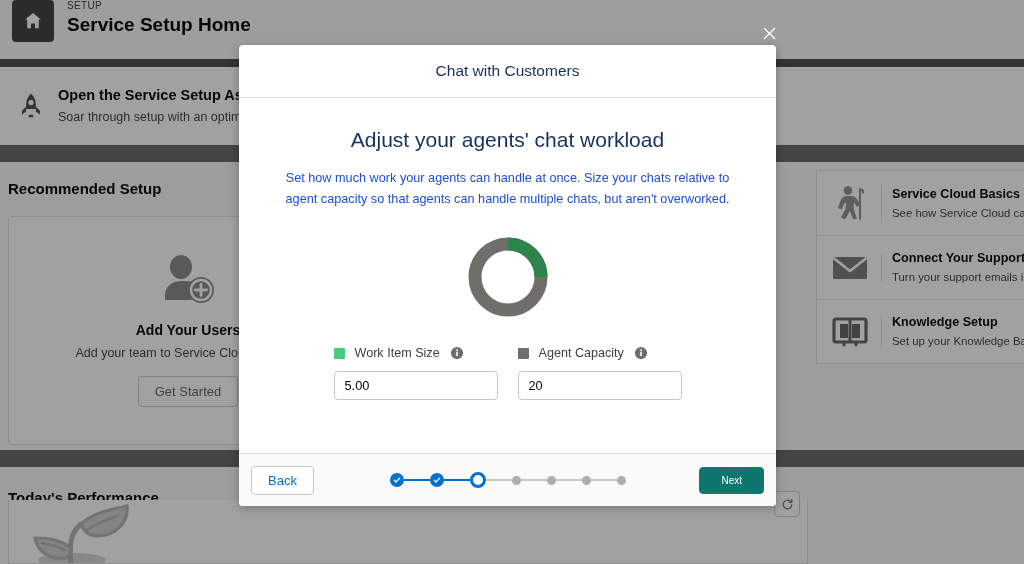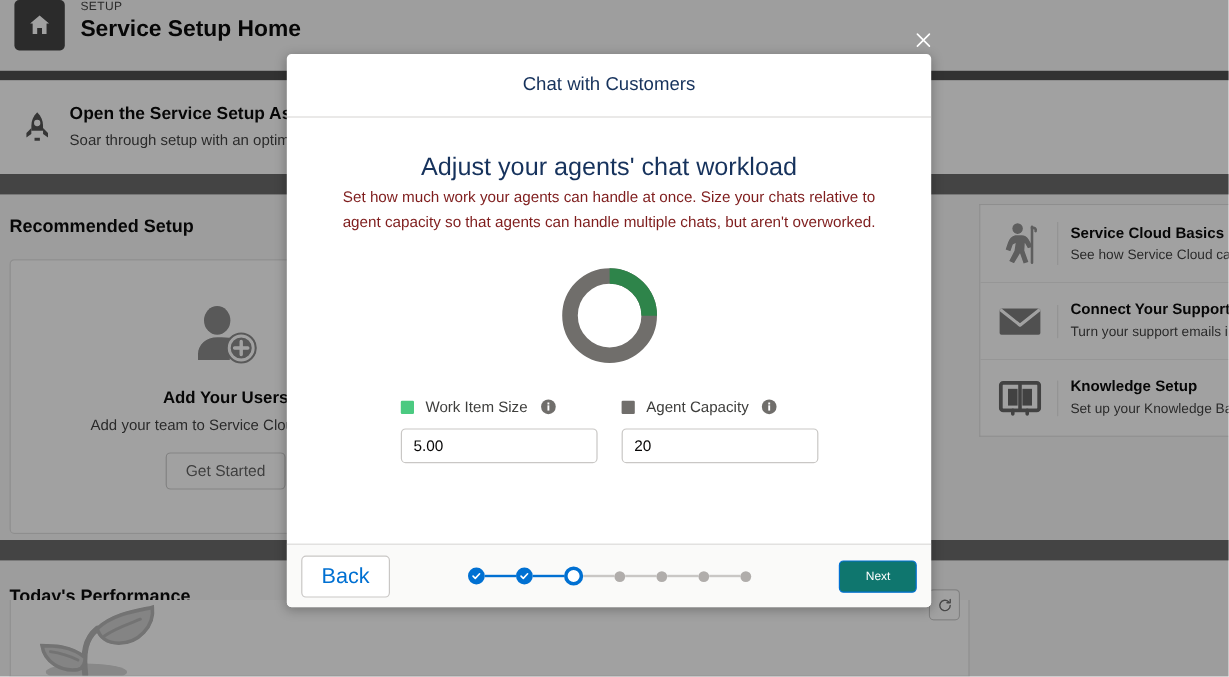--- a/index.html
+++ b/index.html
@@ -266,22 +266,23 @@
     align-items: center;
   }
   .modal-heading {
     font-size: 21px;
     color: #16325c;
     font-weight: normal;
     line-height: 28px;
     text-align: center;
   }
   .modal-desc {
+    margin-top: 14px;
     font-size: 12.7px;
-    color: #7f1d1d;
+    color: #1d4ed8;
     line-height: 21px;
     text-align: center;
     width: 470px;
   }
   .donut-wrap {
     margin-top: 24px;
     width: 86px; height: 86px;
   }
   .legend-row {
     margin-top: 26px;
@@ -328,21 +329,21 @@
     align-items: center;
     padding: 0 12px;
     box-sizing: border-box;
     position: relative;
   }
   .btn-back {
     border: 1px solid #c9c7c5;
     border-radius: 4px;
     background: #ffffff;
     color: #0070d2;
-    font-size: 18px;
+    font-size: 13px;
     font-family: "Liberation Sans", sans-serif;
     padding: 6px 16px;
     cursor: pointer;
   }
   .btn-next {
     margin-left: auto;
     border: 1px solid #0070d2;
     border-radius: 4px;
     background: #0f766e;
     color: #ffffff;

